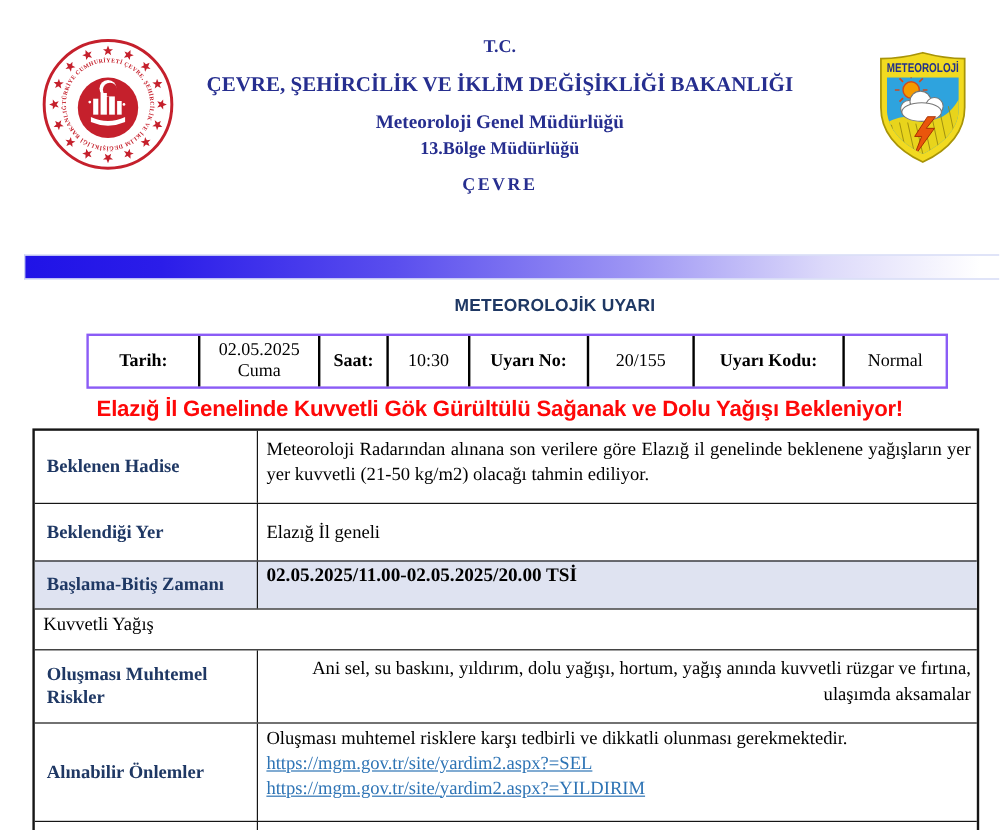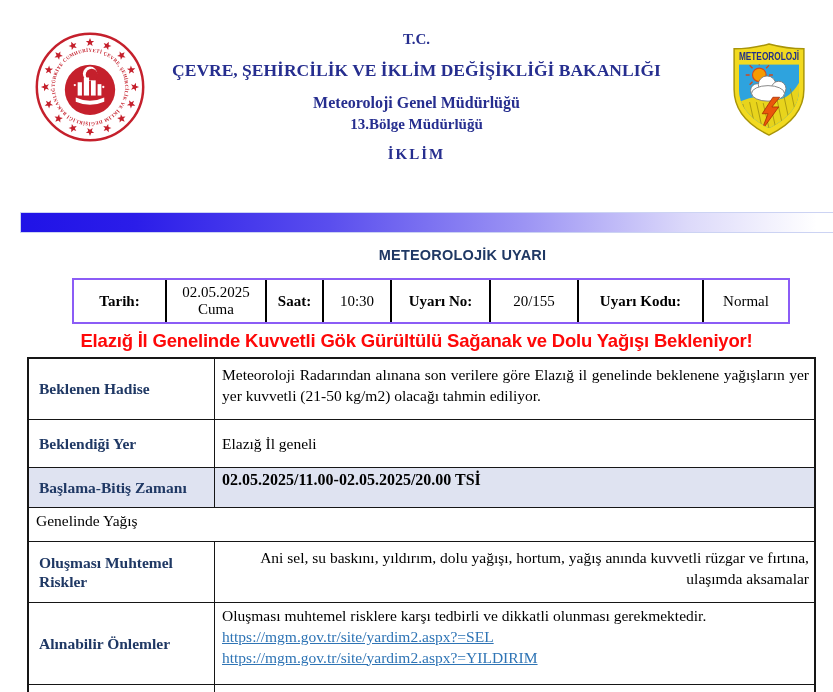--- a/index.html
+++ b/index.html
@@ -126,21 +126,21 @@
         <circle cx="74" cy="60" r="1.2"></circle>
     </g>
     <path d="M45,71 Q60,78 75,71 L75,75.5 Q60,82 45,75.5 Z" fill="#ffffff"></path>
   </svg>
 
   <div class="hdr">
     <p class="l1">T.C.</p>
     <p class="l2">ÇEVRE, ŞEHİRCİLİK VE İKLİM DEĞİŞİKLİĞİ BAKANLIĞI</p>
     <p class="l3">Meteoroloji Genel Müdürlüğü</p>
     <p class="l4">13.Bölge Müdürlüğü</p>
-    <p class="l5">İKLİM</p>
+    <p class="l5">ÇEVRE</p>
   </div>
 
   <svg class="shield" viewBox="0 0 80 98">
     <path d="M40,2 C53,5.5 65,7 76,7 L76,49 C76,70 63,85 40,96 C17,85 4,70 4,49 L4,7 C15,7 27,5.5 40,2 Z" fill="#f2da20" stroke="#a89408" stroke-width="1.5"></path>
     <defs>
       <clipPath id="bodyclip">
         <path d="M9,23 L71,23 L71,49 C71,66 60,79 40,89 C20,79 9,66 9,49 Z"></path>
       </clipPath>
     </defs>
     <g clip-path="url(#bodyclip)">
@@ -207,21 +207,21 @@
     </div>
     <div class="drow r2">
       <div class="dlabel">Beklendiği Yer</div>
       <div class="dcontent">Elazığ İl geneli</div>
     </div>
     <div class="drow r3">
       <div class="dlabel">Başlama-Bitiş Zamanı</div>
       <div class="dcontent">02.05.2025/11.00-02.05.2025/20.00 TSİ</div>
     </div>
     <div class="drow r4">
-      <div class="dcontent">Genelinde Yağış</div>
+      <div class="dcontent">Kuvvetli Yağış</div>
     </div>
     <div class="drow r5">
       <div class="dlabel">Oluşması Muhtemel Riskler</div>
       <div class="dcontent">Ani sel, su baskını, yıldırım, dolu yağışı, hortum, yağış anında kuvvetli rüzgar ve fırtına, ulaşımda aksamalar</div>
     </div>
     <div class="drow r6">
       <div class="dlabel">Alınabilir Önlemler</div>
       <div class="dcontent">
         <span>Oluşması muhtemel risklere karşı tedbirli ve dikkatli olunması gerekmektedir.</span>
         <a class="doc-link">https://mgm.gov.tr/site/yardim2.aspx?=SEL</a>

